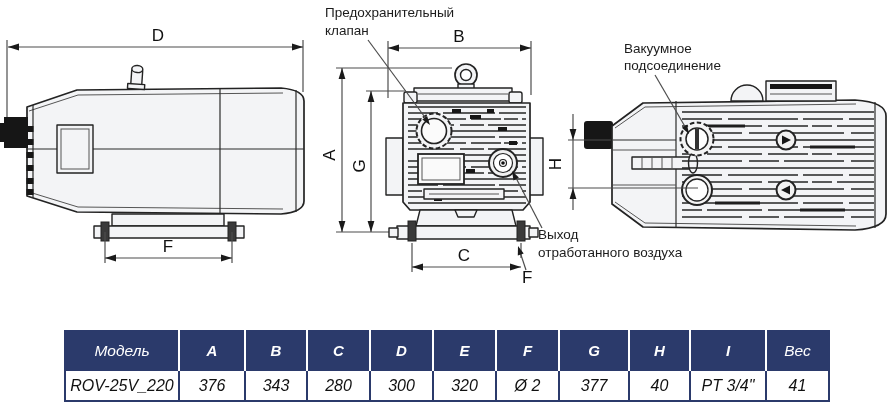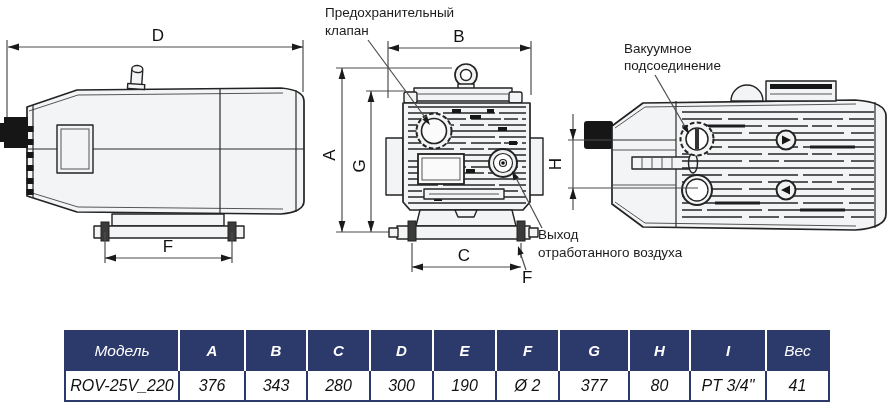--- a/index.html
+++ b/index.html
@@ -285,22 +285,22 @@
       <th>H</th>
       <th>I</th>
       <th class="reg">Вес</th>
     </tr>
     <tr>
       <td>ROV-25V_220</td>
       <td>376</td>
       <td>343</td>
       <td>280</td>
       <td>300</td>
-      <td>190</td>
+      <td>320</td>
       <td>Ø 2</td>
       <td>377</td>
-      <td>80</td>
+      <td>40</td>
       <td>PT 3/4"</td>
       <td>41</td>
     </tr>
   </tbody>
     </table>
 </div>
 
 </body></html>

